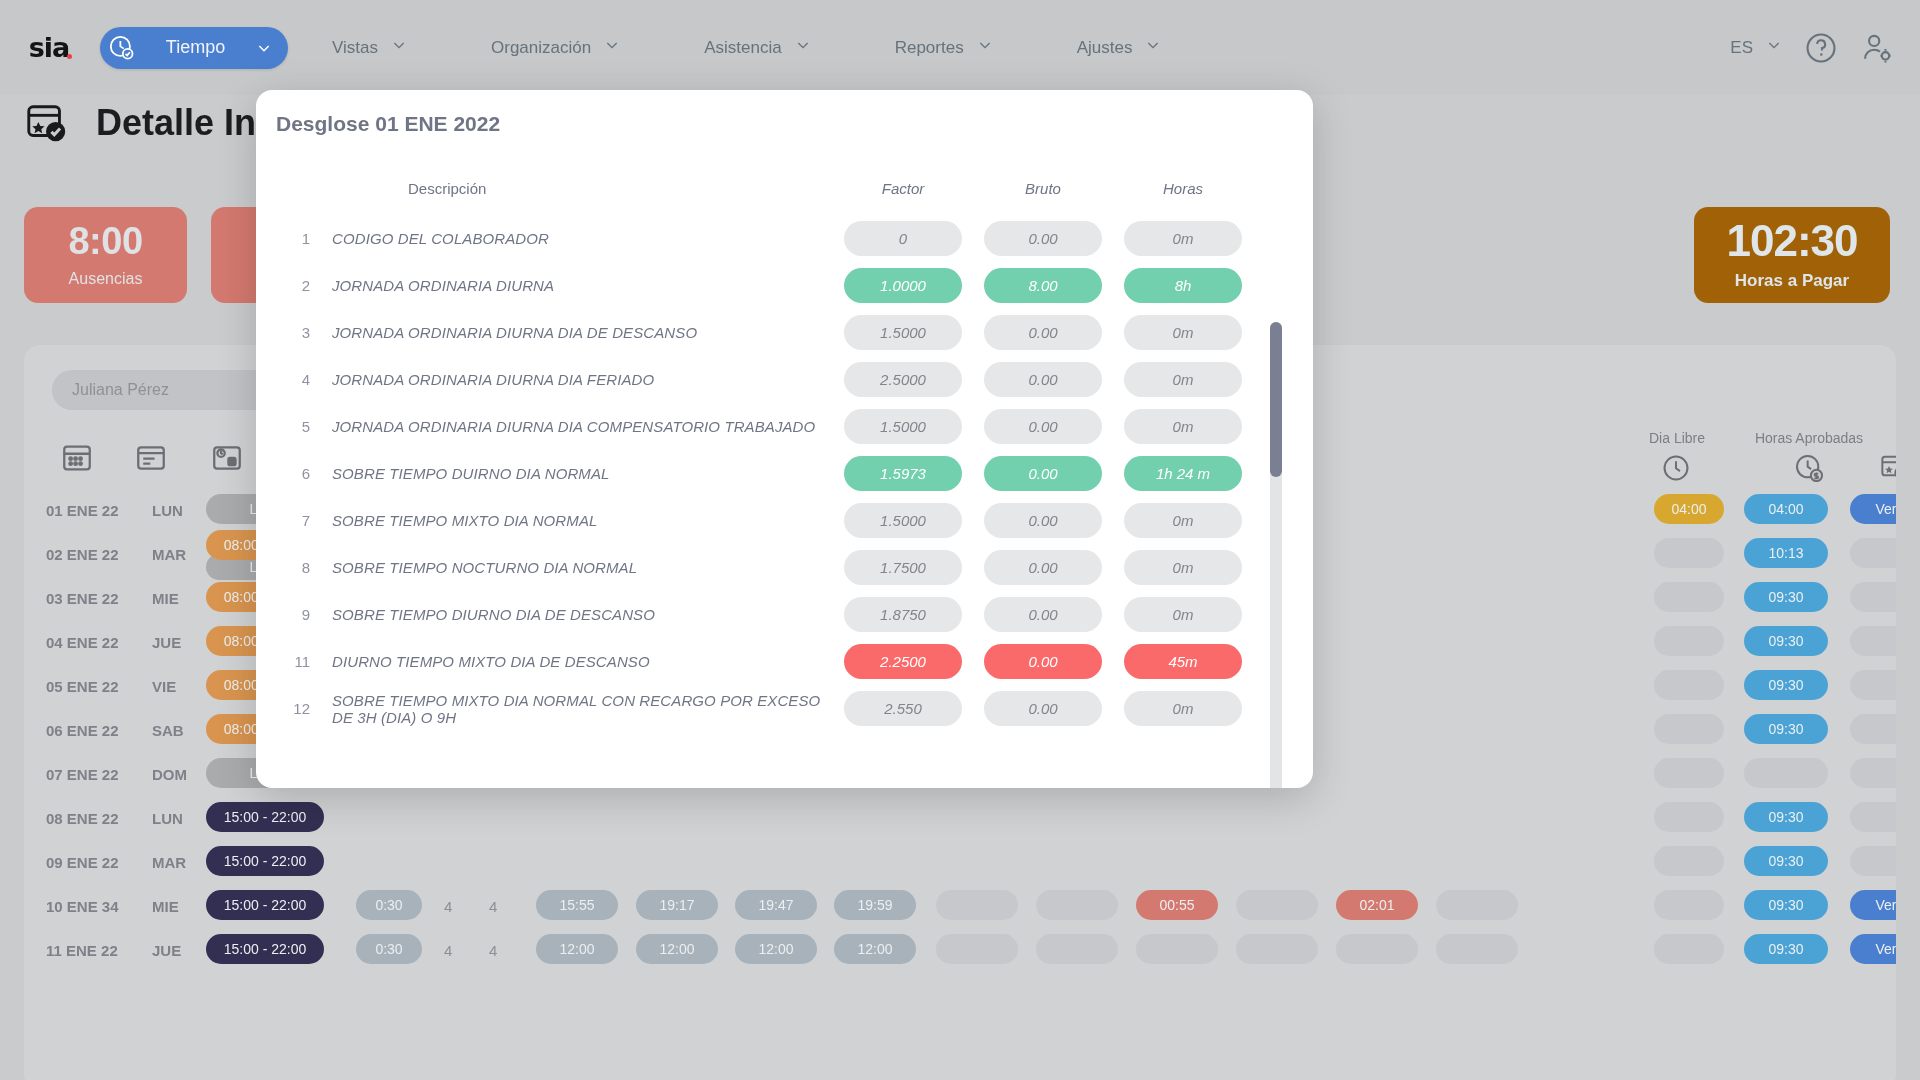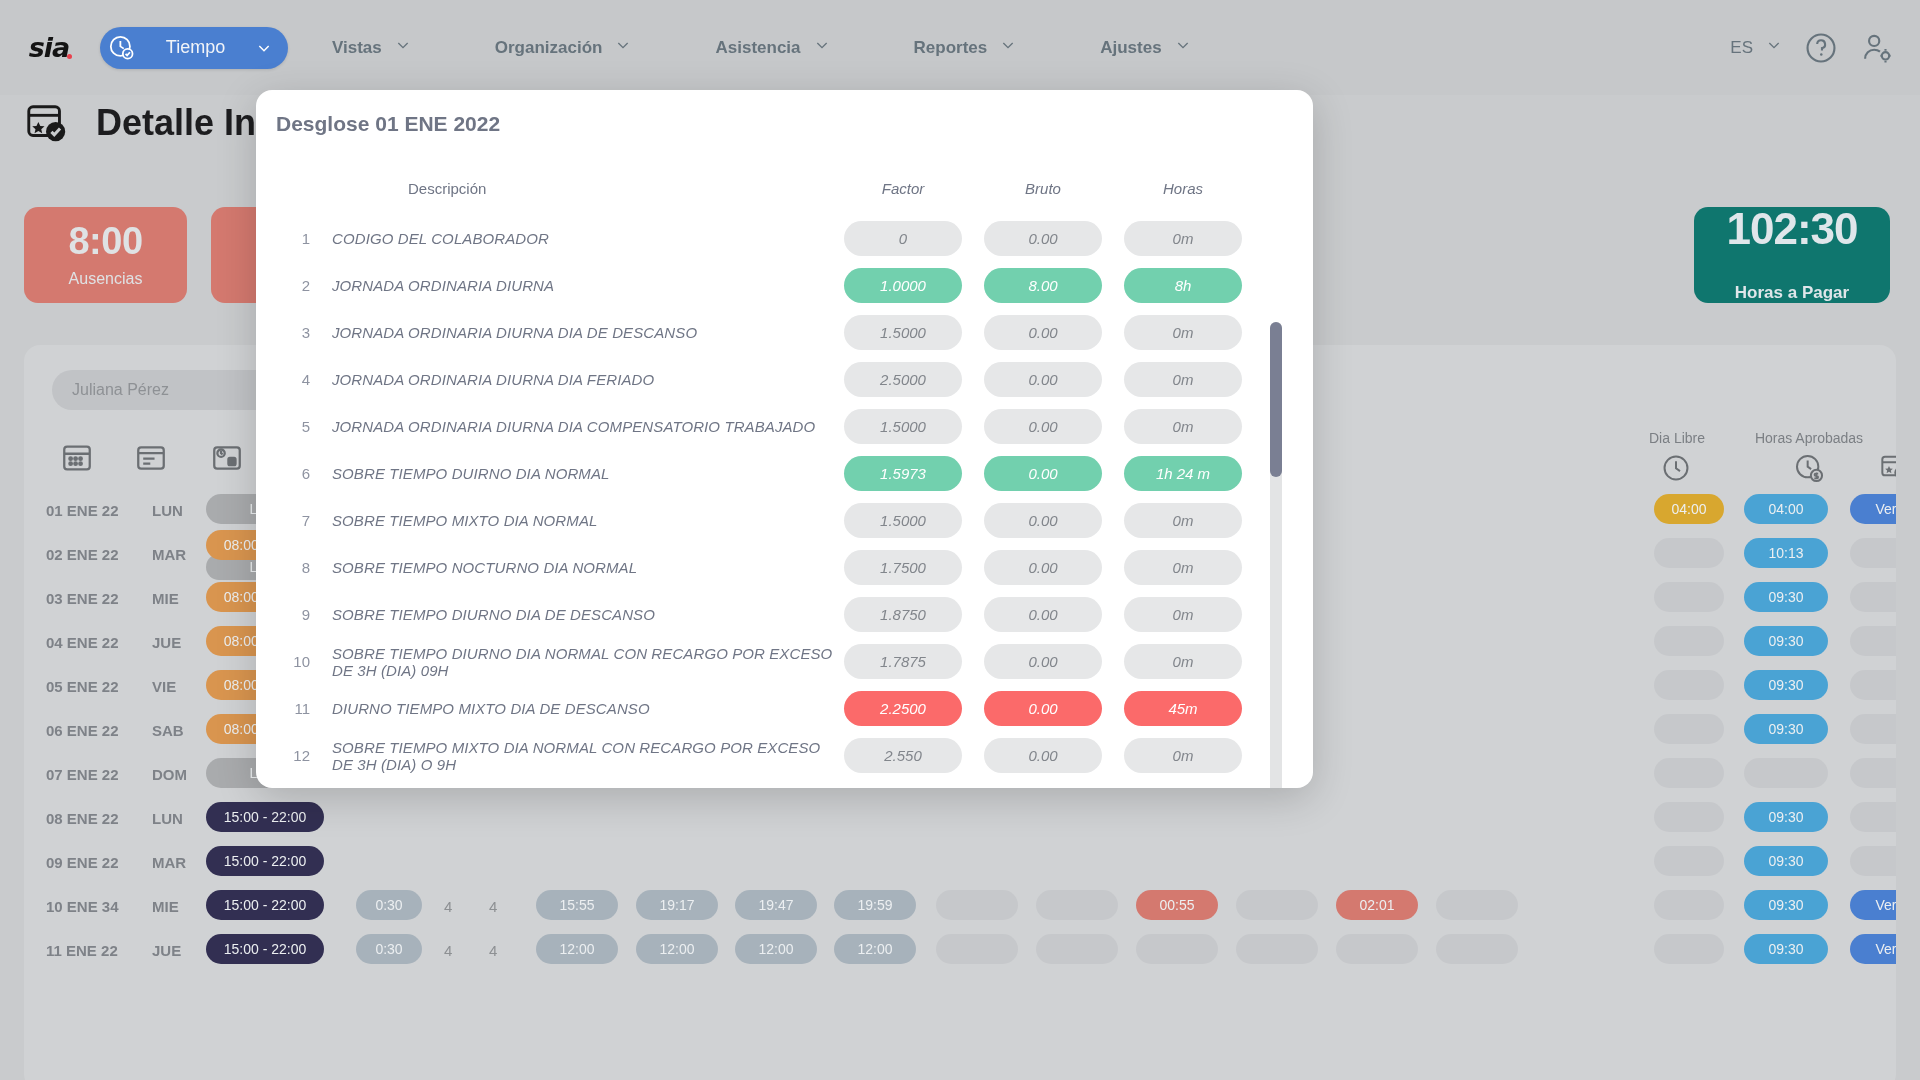--- a/index.html
+++ b/index.html
@@ -20,38 +20,37 @@
     background: #c6c8ca;
     display: flex; align-items: center;
   }
   .logo {
     margin-left: 26px; width: 46px; height: 40px; position: relative;
     display: flex; align-items: center; justify-content: center;
   }
   .logo-text {
     font-size: 27px; font-weight: 700; color: #141414; letter-spacing: -1px;
     font-family: "DejaVu Sans", sans-serif;
-    font-style: italic;
   }
   .logo-dot {
     position: absolute; right: 0; bottom: 9px;
     width: 5px; height: 5px; border-radius: 50%; background: #e8424e;
   }
   .nav-pill {
     margin-left: 28px; height: 42px; border-radius: 21px;
     background: #4a7fd0; display: flex; align-items: center;
     padding: 0 16px 0 8px; min-width: 188px; color: #fff;
     box-shadow: 0 1px 3px rgba(0,0,0,.12);
   }
   .nav-pill .clock-ic { width: 27px; height: 27px; flex: 0 0 27px; }
   .nav-pill .pill-label {
     flex: 1; text-align: center; font-size: 18px; color: #f1f4f8;
   }
   .nav-pill .chev { width: 16px; height: 16px; }
-  .nav-links { display: flex; align-items: flex-end; margin-left: 44px; flex: 1; font-weight: bold; }
+  .nav-links { display: flex; align-items: flex-end; margin-left: 44px; flex: 1; }
   .nav-link {
     display: flex; align-items: center; gap: 13px;
     font-size: 17px; color: #66737c; margin-right: 84px;
   }
   .nav-right { display: flex; align-items: center; gap: 0; margin-right: 26px; }
   .nav-right .nav-link { margin-right: 0; }
   .lang { margin-right: 44px; }
   .icon-btn { width: 34px; height: 34px; margin-left: 22px; color: #66737c; }
 
   
@@ -79,22 +78,22 @@
   .kpis { position: absolute; top: 207px; left: 24px; display: flex; gap: 24px; }
   .kpi {
     width: 163px; height: 96px; border-radius: 14px;
     display: flex; flex-direction: column; align-items: center; justify-content: center;
     color: #dfe2e4;
   }
   .kpi .v { font-size: 38px; font-weight: 700; line-height: 1; letter-spacing: -.5px; }
   .kpi .l { font-size: 16px; margin-top: 10px; }
   .kpi-right {
     position: absolute; top: 207px; right: 30px;
-    width: 196px; height: 96px; border-radius: 14px; background: #0f766e;
-    display: flex; flex-direction: column; align-items: center; justify-content: space-between;
+    width: 196px; height: 96px; border-radius: 14px; background: #a16207;
+    display: flex; flex-direction: column; align-items: center; justify-content: center;
     color: #dfe6ea;
   }
   .kpi-right .v { font-size: 44px; font-weight: 700; line-height: 1; letter-spacing: -1px; }
   .kpi-right .l { font-size: 17px; margin-top: 8px; font-weight: 600; }
 
   
   .panel {
     position: absolute; top: 345px; left: 24px; right: 24px; bottom: -10px;
     background: #d0d2d4; border-radius: 16px; overflow: hidden;
   }
@@ -594,28 +593,20 @@
         </tr>
         <tr>
           <td class="c-idx">9</td>
           <td class="c-desc">SOBRE TIEMPO DIURNO DIA DE DESCANSO</td>
           <td class="c-val"><span class="vchip">1.8750</span></td>
           <td class="c-val"><span class="vchip">0.00</span></td>
           <td class="c-val"><span class="vchip">0m</span></td>
           <td></td>
         </tr>
         <tr>
-          <td class="c-idx">10</td>
-          <td class="c-desc">SOBRE TIEMPO DIURNO DIA NORMAL CON RECARGO POR EXCESO DE 3H (DIA) 09H</td>
-          <td class="c-val"><span class="vchip">1.7875</span></td>
-          <td class="c-val"><span class="vchip">0.00</span></td>
-          <td class="c-val"><span class="vchip">0m</span></td>
-          <td></td>
-        </tr>
-        <tr>
           <td class="c-idx">11</td>
           <td class="c-desc">DIURNO TIEMPO MIXTO DIA DE DESCANSO</td>
           <td class="c-val"><span class="vchip red">2.2500</span></td>
           <td class="c-val"><span class="vchip red">0.00</span></td>
           <td class="c-val"><span class="vchip red">45m</span></td>
           <td></td>
         </tr>
         <tr>
           <td class="c-idx">12</td>
           <td class="c-desc">SOBRE TIEMPO MIXTO DIA NORMAL CON RECARGO POR EXCESO DE 3H (DIA) O 9H</td>

